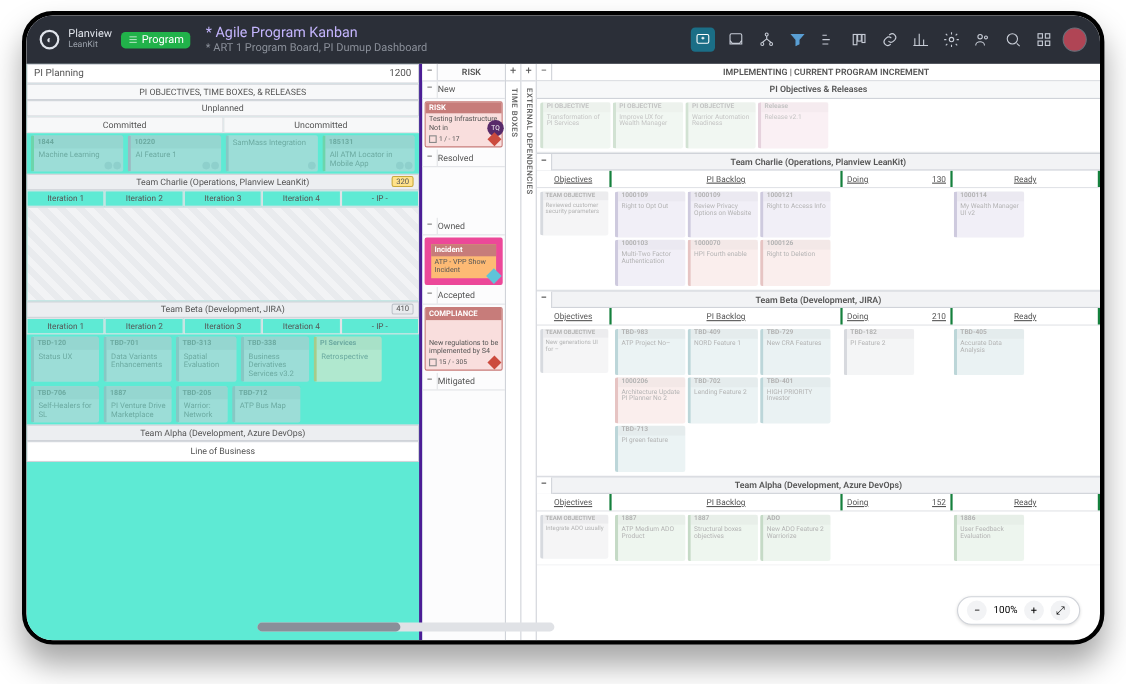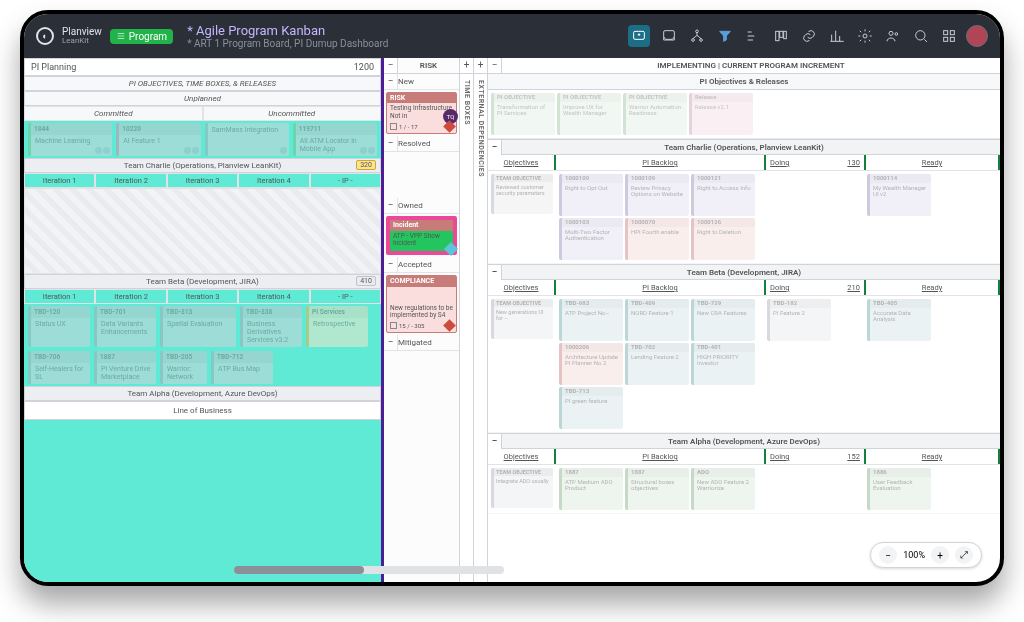--- a/index.html
+++ b/index.html
@@ -18,21 +18,21 @@
 .topbtn { width:22px; height:22px; border-radius:4px; background:#394051; display:flex; align-items:center; justify-content:center; cursor:pointer; }
 .top-icons { display:flex; gap:6px; align-items:center; }
 .icon { width:16px; height:16px; fill:none; stroke:#c7ccd6; stroke-width:1.5; }
 .avatar { width:22px; height:22px; border-radius:50%; background:#b04555; border:1px solid #6b6f79; }
 .body { flex:1; display:flex; overflow:hidden; font-size:8px; color:#555; }
 
 
 .left { width:360px; border-right:3px solid #4c1d95; display:flex; flex-direction:column; overflow:hidden; background:#5eead4; }
 .hdrcell { background:#fff; border:1px solid #d0d3d9; padding:3px 6px; font-size:9px; text-align:center; }
 .hdrcell.row { display:flex; justify-content:space-between; }
-.subhdr { background:#f7f8f9; border:1px solid #d0d3d9; font-size:8px; text-align:center; padding:2px;font-style:italic; }
+.subhdr { background:#f7f8f9; border:1px solid #d0d3d9; font-size:8px; text-align:center; padding:2px; }
 .lane-row { display:flex; }
 .lane-row > div { flex:1; border:1px solid #e1e3e7; }
 .team-label { background:#eceef1; border:1px solid #d0d3d9; text-align:center; font-size:8px; padding:2px; position:relative; }
 .count-badge { position:absolute; right:4px; top:1px; background:#ffe28a; border:1px solid #c9a93b; font-size:7px; padding:0 3px; border-radius:2px; }
 .card { border-radius:2px; padding:3px 4px; font-size:7px; margin:2px; background:#cfd3db; color:#777; position:relative; border-left:3px solid #a7adb8; }
 .card .chead { font-weight:bold; font-size:6.5px; background:rgba(0,0,0,.06); margin:-3px -4px 2px; padding:2px 3px; }
 .card .cicons { position:absolute; right:2px; bottom:2px; display:flex; gap:1px; }
 .card .cicons span { width:7px; height:7px; border-radius:50%; background:#b6bcc6; }
 .iterations { display:flex; }
 .iterations > div { flex:1; border:1px solid #e1e3e7; text-align:center; font-size:7.5px; padding:2px; }
@@ -44,21 +44,21 @@
 .narrowcol { width:76px; border-right:1px solid #d0d3d9; background:#fcfcfd; display:flex; flex-direction:column; }
 .narrowhdr { display:flex; border-bottom:1px solid #d0d3d9; height:16px; }
 .narrowhdr .sq { width:14px; border-right:1px solid #d0d3d9; text-align:center; font-size:10px; line-height:14px; cursor:pointer; background:#fff; }
 .narrowhdr .lbl { flex:1; font-size:8px; text-align:center; font-weight:600; line-height:15px; }
 .subband { display:flex; border-bottom:1px solid #e1e3e7; height:16px; }
 .subband .sq { width:14px; border-right:1px solid #e1e3e7; text-align:center; font-size:10px; line-height:14px; cursor:pointer; }
 .subband .lbl { flex:1; font-size:8px; line-height:15px; }
 .risk-card, .inc-card, .comp-card { margin:2px; border-radius:2px; padding:3px; font-size:6.5px; line-height:1.2; position:relative; }
 .risk-card { background:#f9dedd; border:1px solid #c77c7a; }
 .risk-card .rh { background:#c77c7a; color:#fff; margin:-3px -3px 2px; padding:1px 3px; font-size:7px; font-weight:bold; }
-.inc-card { background:#22c55e; border:4px solid #ec4899; }
+.inc-card { background:#fdba74; border:6px solid #ec4899; }
 .inc-card .rh { background:#c77c7a; color:#fff; margin:-3px -3px 2px; padding:1px 3px; font-size:7px; font-weight:bold; }
 .comp-card { background:#f9dedd; border:1px solid #c77c7a; }
 .comp-card .rh { background:#c77c7a; color:#fff; margin:-3px -3px 18px; padding:1px 3px; font-size:7px; font-weight:bold; }
 .checkline { display:flex; align-items:center; gap:2px; font-size:6px; margin-top:2px; }
 .checkline .box { width:7px; height:7px; border:1px solid #888; }
 .tag-circle { width:15px; height:15px; border-radius:50%; background:#582a6a; color:#fff; font-size:6px; display:flex; align-items:center; justify-content:center; position:absolute; right:-2px; top:16px; }
 .warn-diamond { width:9px; height:9px; background:#cc4b3e; transform:rotate(45deg); position:absolute; right:2px; bottom:2px; }
 .cyan-diamond { width:10px; height:10px; background:#5ec4d9; transform:rotate(45deg); position:absolute; right:-3px; bottom:-3px; }
 
 .vlabel { width:14px; border-right:1px solid #d0d3d9; display:flex; align-items:flex-start; justify-content:center; padding-top:6px; }
@@ -220,21 +220,21 @@
                 <span></span>
                 <span></span>
               </div></div>
       <div class="card" style="flex:1;border-left-color:#d28fb3"><div class="chead">10220</div><span>AI Feature 1</span><div class="cicons">
                 <span></span>
                 <span></span>
               </div></div>
       <div class="card" style="flex:1"><span>SamMass Integration</span><div class="cicons">
                 <span></span>
               </div></div>
-      <div class="card" style="flex:1;border-left-color:#78c48a"><div class="chead">119711</div><span>All ATM Locator in Mobile App</span><div class="cicons">
+      <div class="card" style="flex:1;border-left-color:#78c48a"><div class="chead">185131</div><span>All ATM Locator in Mobile App</span><div class="cicons">
                 <span></span>
                 <span></span>
               </div></div>
     </div>
     <div class="team-label"><span>Team Charlie (Operations, Planview LeanKit)</span><span class="count-badge">320</span></div>
     <div class="iterations">
       <div>Iteration 1</div>
             <div>Iteration 2</div>
             <div>Iteration 3</div>
             <div>Iteration 4</div>
@@ -245,21 +245,21 @@
     <div class="iterations">
       <div>Iteration 1</div>
             <div>Iteration 2</div>
             <div>Iteration 3</div>
             <div>Iteration 4</div>
             <div>- IP -</div>
     </div>
     <div class="cards-faded" style="display:flex;flex-wrap:wrap;padding:0 2px">
       <div class="card" style="width:62px"><div class="chead">TBD-120</div><span>Status UX</span></div>
       <div class="card" style="width:62px"><div class="chead">TBD-701</div><span>Data Variants Enhancements</span></div>
-      <div class="card" style="width:76px"><div class="chead">TBD-313</div><span>Spatial Evaluation</span></div>
+      <div class="card" style="width:55px"><div class="chead">TBD-313</div><span>Spatial Evaluation</span></div>
       <div class="card" style="width:62px"><div class="chead">TBD-338</div><span>Business Derivatives Services v3.2</span></div>
       <div class="card" style="width:62px;border-left-color:#e2b24e;background:#f4e8cc"><div class="chead">PI Services</div><span>Retrospective</span></div>
       <div class="card" style="width:62px"><div class="chead">TBD-706</div><span>Self-Healers for SL</span></div>
       <div class="card" style="width:62px"><div class="chead">1887</div><span>PI Venture Drive Marketplace</span></div>
       <div class="card" style="width:47px"><div class="chead">TBD-205</div><span>Warrior: Network</span></div>
       <div class="card" style="width:62px"><div class="chead">TBD-712</div><span>ATP Bus Map</span></div>
     </div>
     <div class="team-label">Team Alpha (Development, Azure DevOps)</div>
     <div class="lob">Line of Business</div>
   </div>

